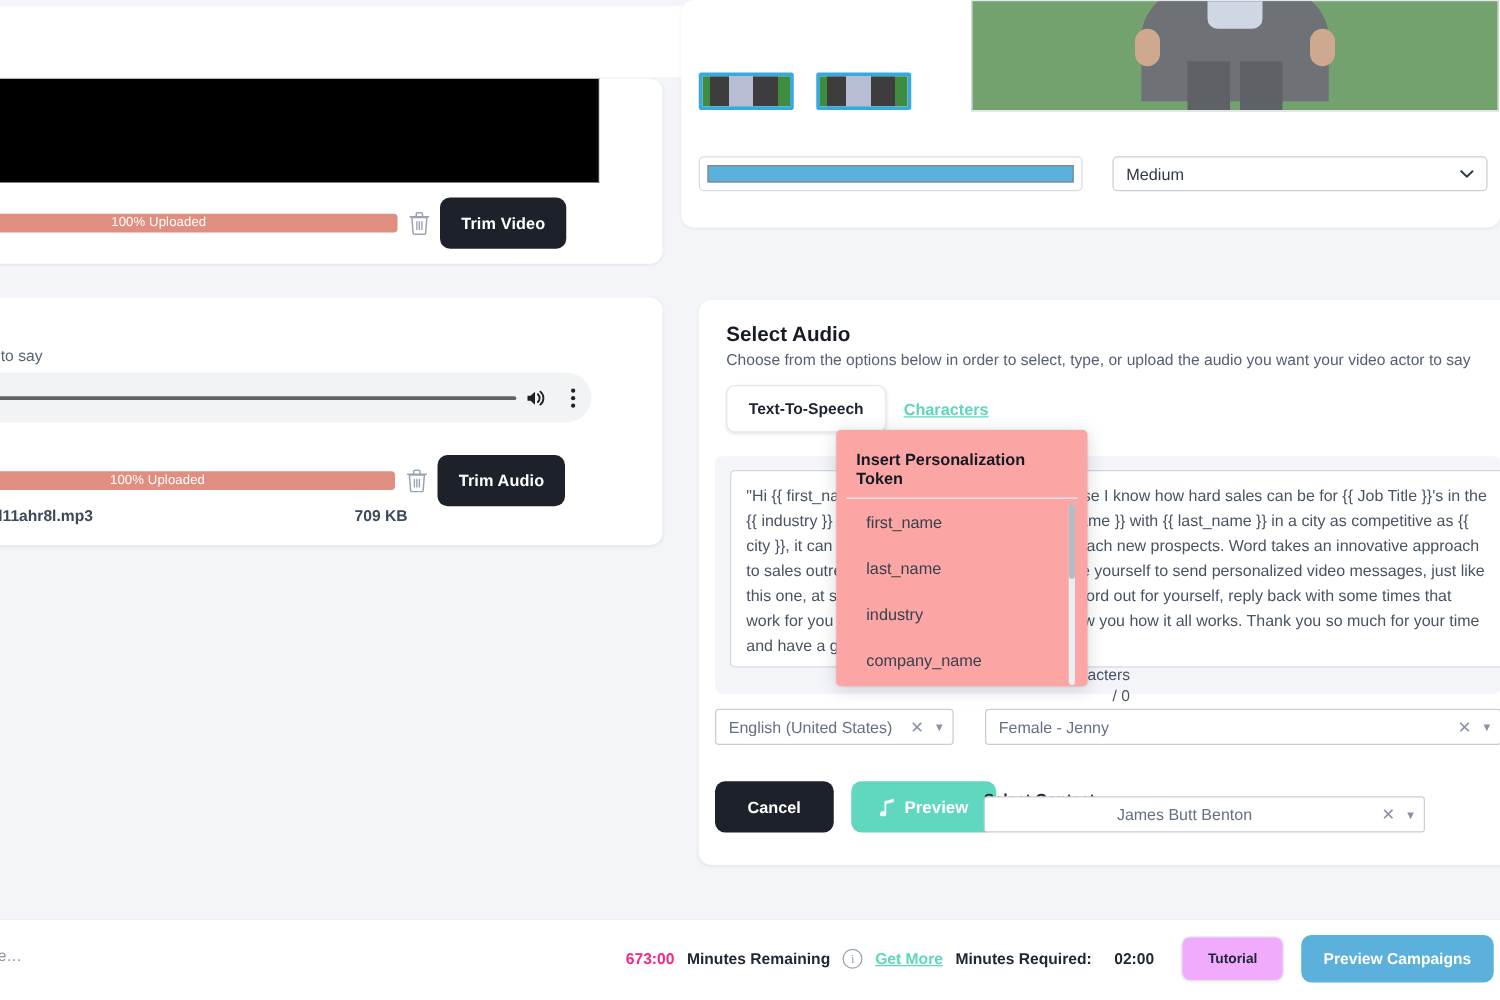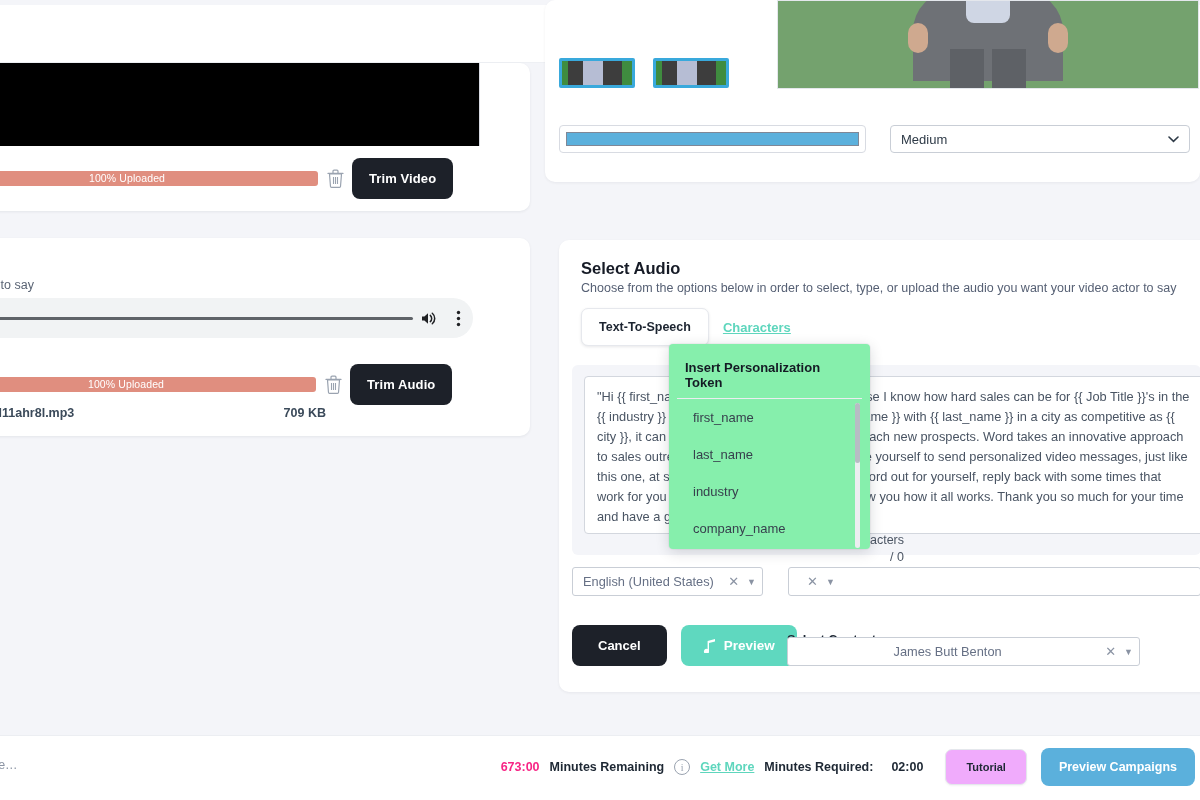--- a/index.html
+++ b/index.html
@@ -206,21 +206,21 @@
   }
   .contact-label {
     position: absolute; left: 228px; top: 376px;
     font-size: 12.8px; font-weight: bold; color: #1d2733; margin-top: 16px;
   }
   .contact-sel { position: absolute; left: 228px; top: 397px; }
 
   
   .token-pop {
     position: absolute; left: 669px; top: 344px; width: 201px; height: 205px;
-    background: #86efac; border-radius: 4px;
+    background: #fca5a5; border-radius: 4px;
     box-shadow: 0 3px 14px rgba(16,24,40,.16), 0 0 0 1px rgba(16,24,40,.04);
     overflow: hidden; z-index: 40;
   }
   .token-head {
     padding: 16px 16px 8px 16px; font-size: 13px; font-weight: bold; color: #141a24;
   }
   .token-list {
     position: relative; margin: 0 8px; height: 152px; overflow: hidden;
     border-top: 1px solid #ebedf1;
   }
@@ -399,20 +399,21 @@
       <div>/ <span>0</span></div>
     </div>
 
     <div class="sel-row">
       <div class="mui-select ms-lang">
         <span class="ms-label">English (United States)</span>
         <span class="ms-x">✕</span>
         <span class="ms-caret">▼</span>
       </div>
       <div class="mui-select ms-voice">
+        <span class="ms-label">Female - Jenny</span>
         <span class="ms-x">✕</span>
         <span class="ms-caret">▼</span>
       </div>
     </div>
 
     <div class="btn-row">
       <button class="cancel-btn">Cancel</button>
       <button class="preview-btn">
         <svg width="13" height="14" viewBox="0 0 13 14">
           <path d="M12 0L4.6 1.9v8.2a2.5 2.5 0 10 1.4 2.2V4.1L12 2.6V0z" fill="#fff"></path>

